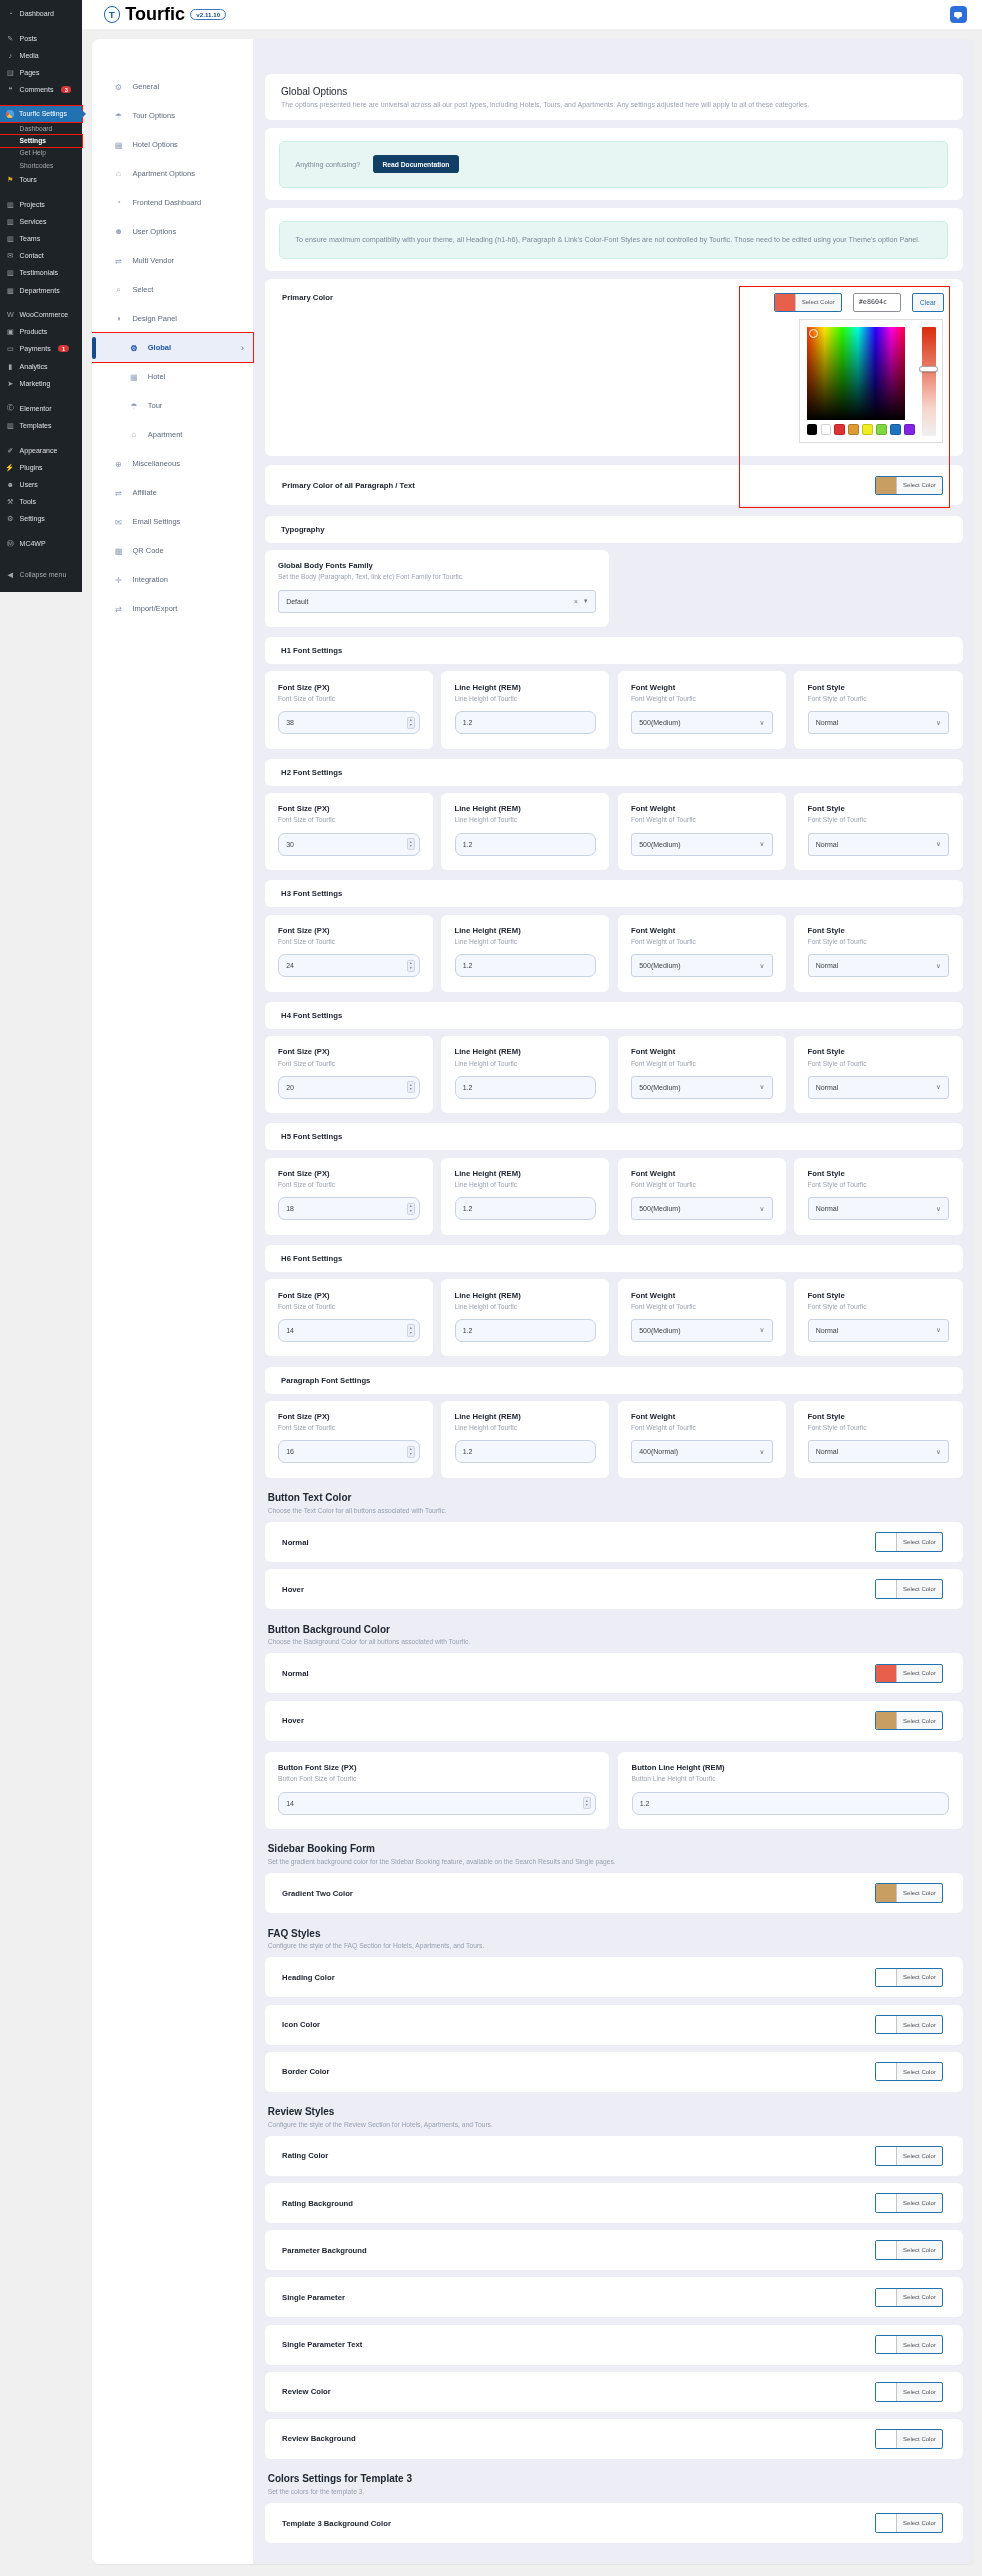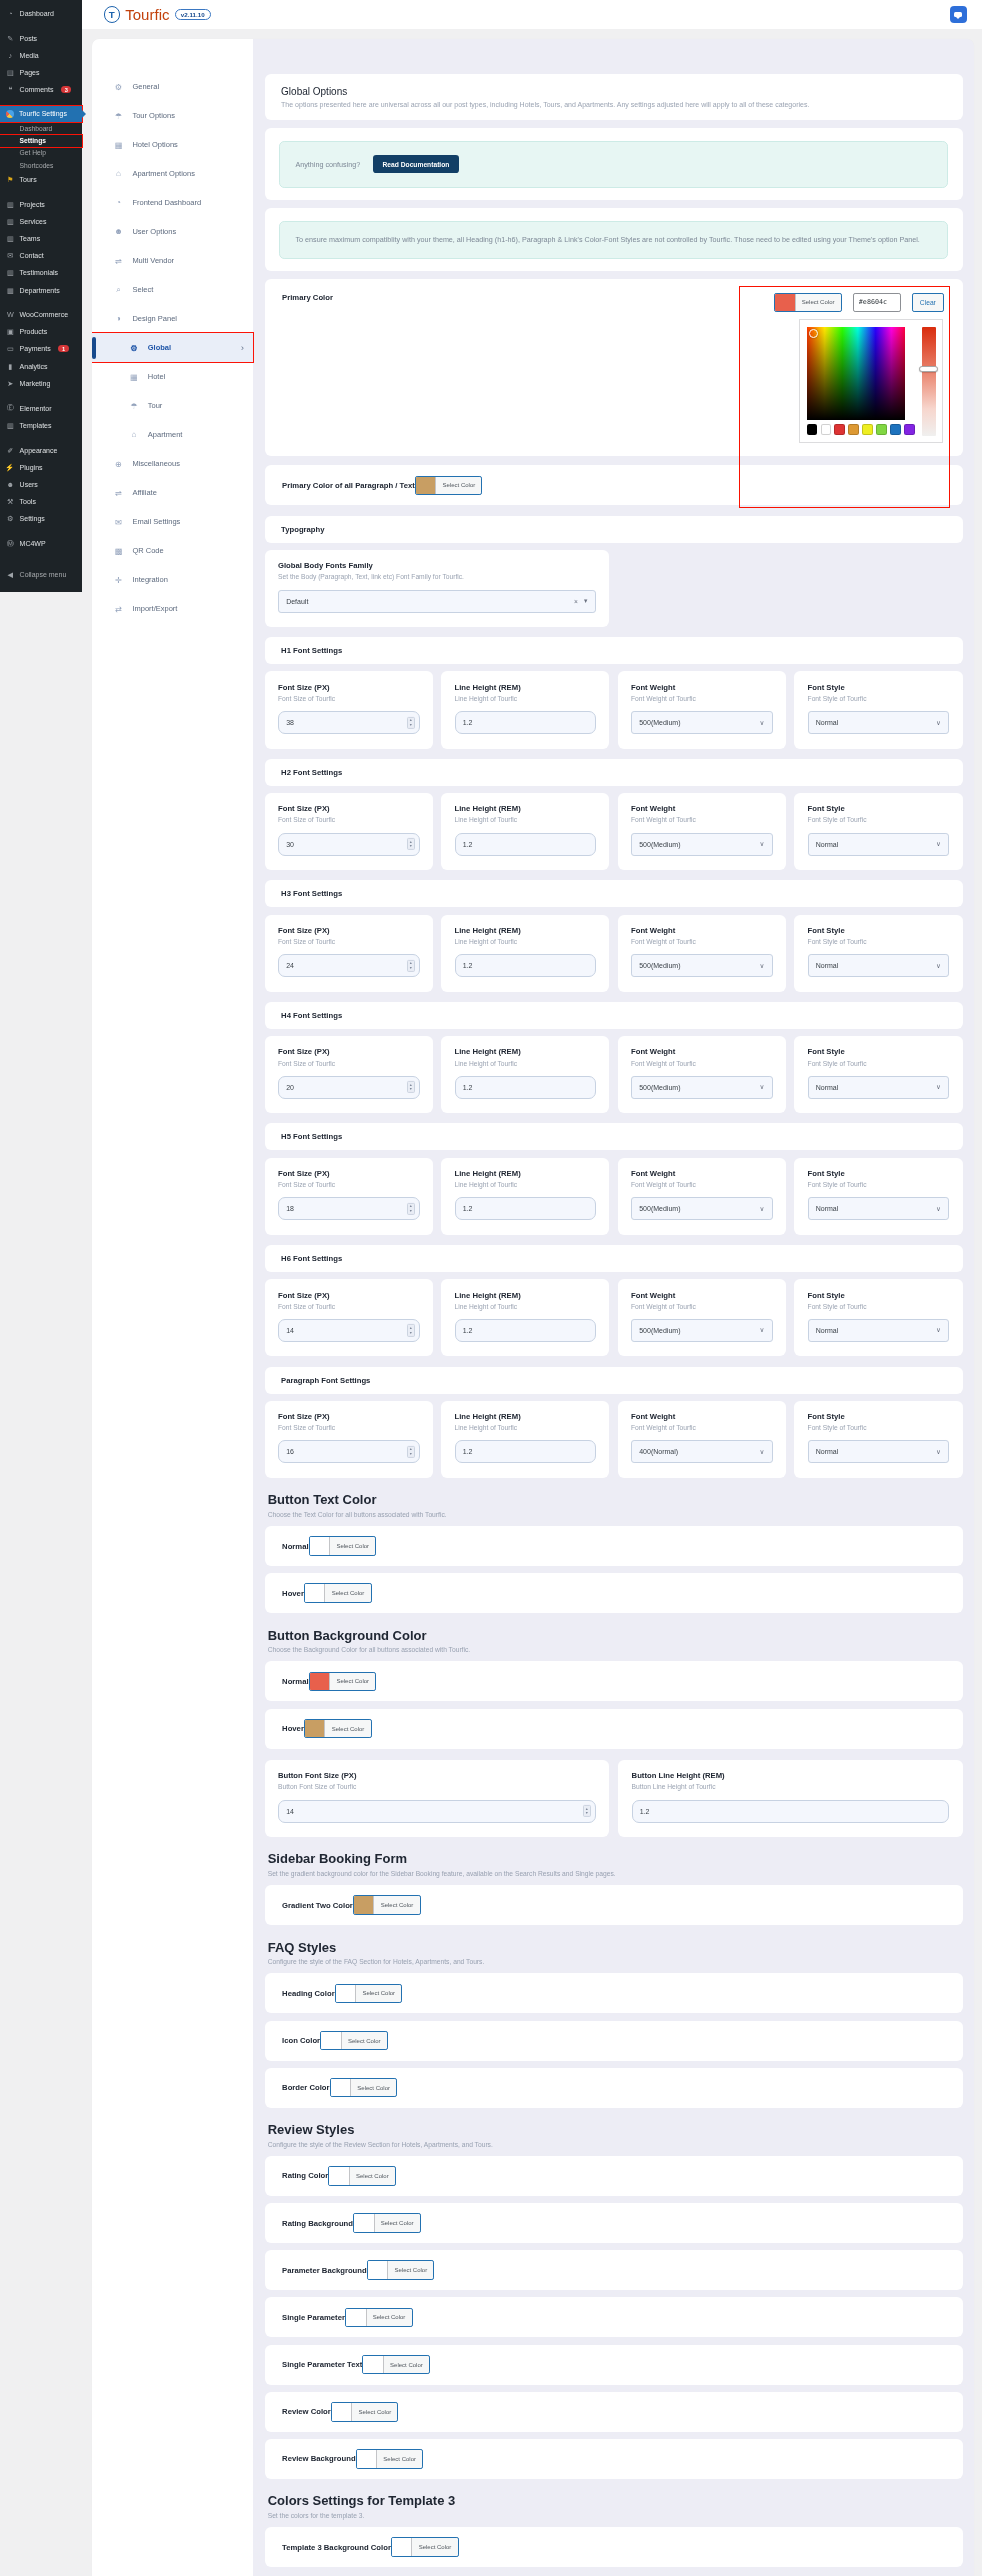--- a/index.html
+++ b/index.html
@@ -17,21 +17,21 @@
   .wp-sub-current{color:#fff;font-weight:700}
   .red-outline{outline:1.5px solid #fb1307;outline-offset:0.5px;z-index:3}
   .tf-logo-mini{width:8.8px;height:8.8px;border-radius:50%;background:conic-gradient(#4aa3e8 0 40%,#f5c542 40% 65%,#e8604c 65% 85%,#4aa3e8 85%);flex-shrink:0}
   .ticon{color:#dba617}
   .wp-collapse{margin-top:13.4px;color:#a7aaad}
   
   .main{flex:1;min-width:0}
   .plugin-header{height:29px;background:#fff;display:flex;align-items:center;justify-content:space-between;padding:0 15.5px 0 21.6px}
   .brand{display:flex;align-items:center;gap:5.2px}
   .logo-circle{width:16.5px;height:16.5px;border:1.5px solid #1d63ad;border-radius:50%;color:#1d63ad;font-weight:700;font-size:9.8px;display:flex;align-items:center;justify-content:center}
-  .brand-name{font-size:15px;font-weight:400;color:#c2410c}
+  .brand-name{font-size:18px;font-weight:700;color:#000000}
   .version-badge{border:1px solid #3a77c2;color:#16498d;font-size:6.2px;font-weight:700;border-radius:6.7px;padding:1px 5.2px}
   .chat-btn{width:16.5px;height:16.5px;background:#2e6fd9;border-radius:4.1px;display:flex;align-items:center;justify-content:center;cursor:pointer}
   .chat-glyph{width:7.7px;height:5.7px;background:#fff;border-radius:1.5px;position:relative}
   .chat-glyph::after{content:"";position:absolute;left:1.5px;top:100%;border:2.1px solid transparent;border-top:2.1px solid #fff}
   
   .wrapper{display:flex;margin:10.3px 8.2px 0 10.3px;border-radius:7.2px;overflow:hidden;box-shadow:0 0.5px 1px rgba(0,0,0,.05)}
   .plugin-nav{width:161px;background:#fff;padding:33px 0 20.6px;flex-shrink:0}
   .nav-item{display:flex;align-items:center;gap:8.2px;height:29px;padding:0 9.3px 0 20.6px;color:#5d6a7e;font-size:7.5px;cursor:pointer;position:relative}
   .nicon{width:11.3px;text-align:center;font-size:8.2px;color:#94a3bc;flex-shrink:0}
   .nav-sub{padding-left:36px}
@@ -62,35 +62,35 @@
   .picker{display:flex;gap:7.2px;border:0.5px solid #dcdcde;background:#fff;padding:6.2px;margin-right:1px}
   .picker-main{display:flex;flex-direction:column}
   .sv-square{width:98px;height:93px;position:relative;cursor:crosshair;background:linear-gradient(to top,#000,rgba(0,0,0,0)),linear-gradient(to right,#ff3b00,#ffe800 18%,#2bff00 36%,#00ffe1 52%,#2b00ff 70%,#ff00e1 86%,#ff0040)}
   .sv-handle{position:absolute;left:2.6px;top:2.6px;width:8.8px;height:8.8px;border:1.5px solid #fff;border-radius:50%;box-shadow:0 0 1.5px rgba(0,0,0,.5)}
   .palette-row{display:flex;gap:3.1px;margin-top:4.6px}
   .pal{width:10.8px;height:10.8px;border-radius:2.1px;border:0.5px solid rgba(0,0,0,.18);cursor:pointer}
   .hue-slider{width:14px;height:109px;position:relative;border-radius:1px;cursor:pointer;background:linear-gradient(to bottom,#d92c0d,#eb8d78 45%,#f7d6cd 75%,#f0f0ef)}
   .hue-handle{position:absolute;left:-2.6px;top:39px;width:19px;height:6.7px;background:#fff;border:0.5px solid #a7a7a7;border-radius:3.6px;box-shadow:0 0.5px 1px rgba(0,0,0,.3)}
   .annotation-rect{position:absolute;top:7.2px;right:12.4px;width:211px;height:222px;border:1.5px solid #fa1100;pointer-events:none;z-index:4}
   
-  .row-card{display:flex;align-items:center;justify-content:flex-start;height:40px;padding:0 19.6px 0 17.5px;margin-bottom:7.2px}
+  .row-card{display:flex;align-items:center;justify-content:space-between;height:40px;padding:0 19.6px 0 17.5px;margin-bottom:7.2px}
   
   .bar-card{height:27px;line-height:27px;padding-left:16.5px;font-size:7.7px;font-weight:700;color:#202733;background:#fff;border-radius:6.2px;margin:10.3px 0 7.2px}
   .grid4{display:grid;grid-template-columns:repeat(4,1fr);gap:8.2px;margin-bottom:3.1px}
   .grid2{display:grid;grid-template-columns:1fr 1fr;gap:9.3px;margin-bottom:3.1px}
   .f-card{padding:11.3px 13.4px 14.4px}
   .f-title{font-size:7.7px;font-weight:700;color:#202733}
   .f-desc{font-size:6.7px;color:#9aa3b2;margin-top:3.1px}
   .num-wrap{position:relative;margin-top:9.3px}
   .text-input{width:100%;height:23px;background:#f4f7fd;border:0.5px solid #c7d2e2;border-radius:7px;padding:0 7.2px;font-size:7px;color:#3c434a}
   .stepper{position:absolute;right:4.6px;top:50%;transform:translateY(-50%);display:flex;flex-direction:column;align-items:center;background:#e9edf5;border:0.5px solid #ccd4e0;border-radius:1.5px;padding:0.5px 2.1px;font-size:4.1px;color:#7c8698;line-height:4.6px;cursor:pointer}
   .fake-select{margin-top:9.3px;height:23px;background:#f4f7fd;border:0.5px solid #c7d2e2;border-radius:3.1px;display:flex;align-items:center;justify-content:space-between;padding:0 7.2px;font-size:7px;color:#3c434a;cursor:pointer}
   .fs-right{color:#6b7280;display:flex;gap:6.2px;align-items:center;font-size:6.7px}
   .plain-head{margin:14.4px 3.1px 8.2px}
-  .ph-title{font-size:13px;font-weight:700;color:#202733}
+  .ph-title{font-size:10px;font-weight:700;color:#202733}
   .ph-desc{font-size:6.7px;color:#98a1b1;margin-top:3.6px}
 </style>
 </head>
 <body>
 
 <div class="page">
 
   <aside class="wp-sidebar">
     <div class="wp-item">
         <span class="wicon">◔</span>

